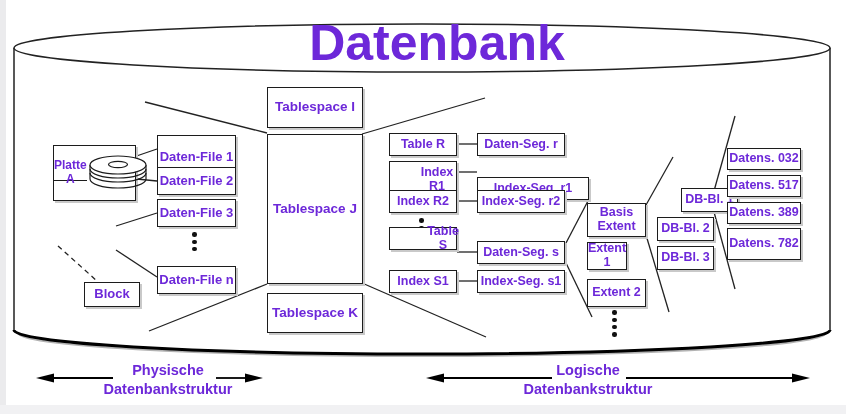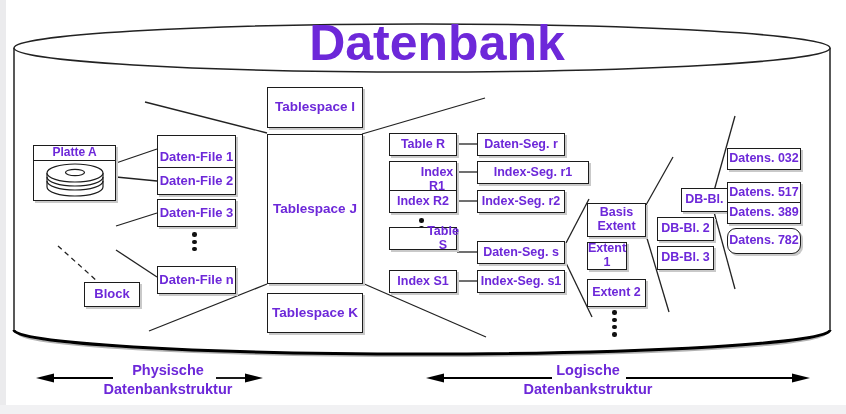--- a/index.html
+++ b/index.html
@@ -8,21 +8,21 @@
     font-family:"Liberation Sans",sans-serif;color:#6d28d9;overflow:hidden;
   }
   .edge{position:absolute;}
   svg{position:absolute;left:0;top:0;}
   .bx{
     position:absolute;background:#fff;border:1.4px solid #1c1c1c;
     box-shadow:2px 2px 0 #c9c9c9;display:flex;align-items:center;justify-content:center;
     font-weight:bold;font-size:13px;text-align:center;box-sizing:border-box;line-height:1.1;
     z-index:2;
   }
-  .platte{flex-direction:column;justify-content:space-between;padding:0;}
+  .platte{flex-direction:row;justify-content:space-between;padding:0;margin-left:20px;}
   .platte .hd{
     width:100%;height:15px;border-bottom:1.4px solid #1c1c1c;
     display:flex;align-items:center;justify-content:center;font-size:12px;box-sizing:border-box;
   }
   .platte .body{flex:1;display:flex;align-items:center;justify-content:center;width:100%;}
   .dots{position:absolute;display:flex;flex-direction:column;align-items:center;z-index:2;}
   .dots i{width:4.5px;height:4.5px;border-radius:50%;background:#111;margin:1.4px 0;}
   .legend{
     position:absolute;width:180px;text-align:center;font-weight:bold;
     font-size:14.5px;line-height:19px;z-index:3;
@@ -128,21 +128,21 @@
     </div>
   <div class="bx" style="left:157px;top:266px;width:79px;height:28px;">Daten-File n</div>
 
   <div class="bx ts" style="left:267px;top:87px;width:96px;height:41px;">Tablespace I</div>
   <div class="bx ts" style="left:267px;top:134px;width:96px;height:150px;">Tablespace J</div>
   <div class="bx ts" style="left:267px;top:293px;width:96px;height:40px;">Tablespace K</div>
 
   <div class="bx small" style="left:389px;top:133px;width:68px;height:23px;">Table R</div>
   <div class="bx small" style="left:477px;top:133px;width:88px;height:23px;">Daten-Seg. r</div>
   <div class="bx small" style="left:389px;top:161px;width:68px;height:38px;padding-left:28px;">Index R1</div>
-  <div class="bx small" style="left:477px;top:161px;width:112px;height:23px;">Index-Seg. r1</div>
+  <div class="bx small" style="left:477px;top:177px;width:112px;height:23px;">Index-Seg. r1</div>
   <div class="bx small" style="left:389px;top:190px;width:68px;height:23px;">Index R2</div>
   <div class="bx small" style="left:477px;top:190px;width:88px;height:23px;">Index-Seg. r2</div>
   <div class="dots" style="left:419px;top:217px;">
       <i></i>
       <i></i>
       <i></i>
       <i></i>
     </div>
   <div class="bx small" style="left:389px;top:227px;width:68px;height:23px;padding-left:40px;">Table S</div>
   <div class="bx small" style="left:477px;top:241px;width:88px;height:23px;">Daten-Seg. s</div>
@@ -160,23 +160,23 @@
       <i></i>
       <i></i>
       <i></i>
     </div>
 
   <div class="bx small" style="left:657px;top:188px;width:57px;height:24px;margin-left:24px;">DB-Bl. 1</div>
   <div class="bx small" style="left:657px;top:217px;width:57px;height:24px;">DB-Bl. 2</div>
   <div class="bx small" style="left:657px;top:246px;width:57px;height:24px;">DB-Bl. 3</div>
 
   <div class="bx small" style="left:727px;top:148px;width:74px;height:22px;">Datens. 032</div>
-  <div class="bx small" style="left:727px;top:175px;width:74px;height:22px;margin-top:7px;">Datens. 517</div>
+  <div class="bx small" style="left:727px;top:175px;width:74px;height:22px;">Datens. 517</div>
   <div class="bx small" style="left:727px;top:202px;width:74px;height:22px;">Datens. 389</div>
-  <div class="bx small" style="left:727px;top:228px;width:74px;height:26px;border-radius:9px;">Datens. 782</div>
+  <div class="bx small" style="left:727px;top:228px;width:74px;height:32px;">Datens. 782</div>
 
   <svg width="846" height="414" viewBox="0 0 846 414" style="z-index:4;pointer-events:none;">
     <line x1="58" y1="246" x2="97" y2="281" stroke="#222" stroke-width="1.3" stroke-dasharray="5,4"></line>
   </svg>
 
   <div class="legend" style="left:78px;top:361px;">
     <div>Physische</div>
     <div>Datenbankstruktur</div>
   </div>
   <div class="legend" style="left:498px;top:361px;">

